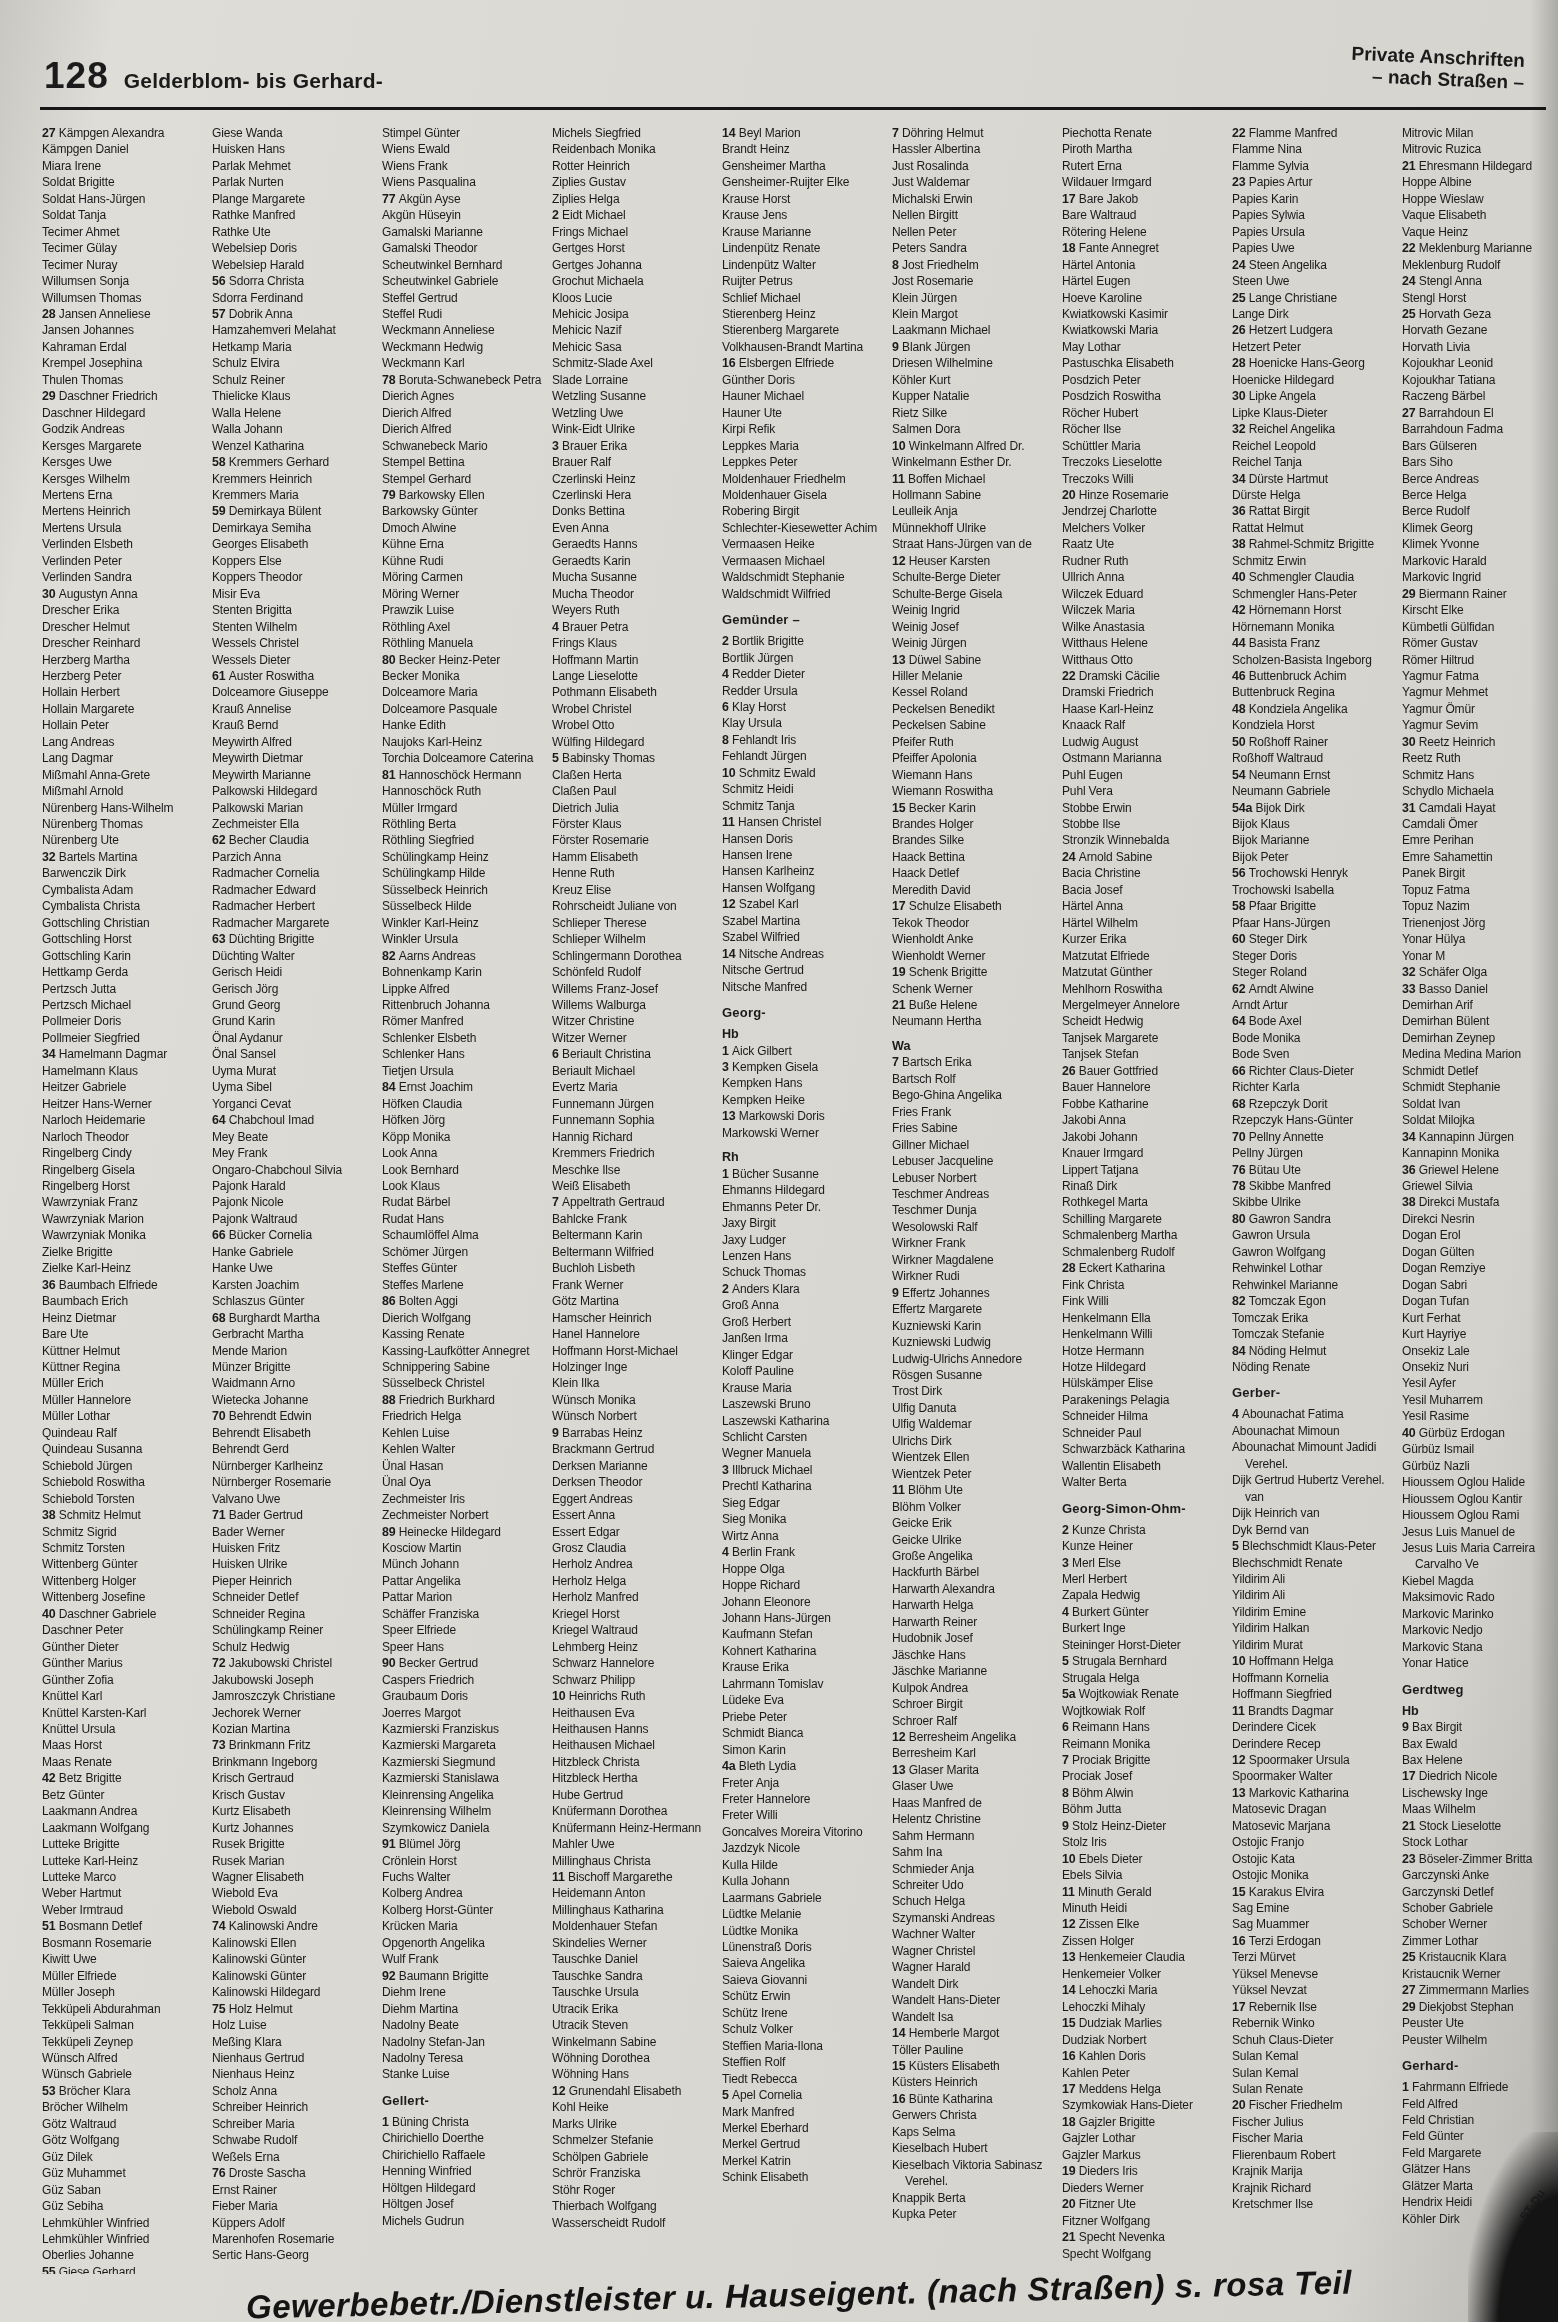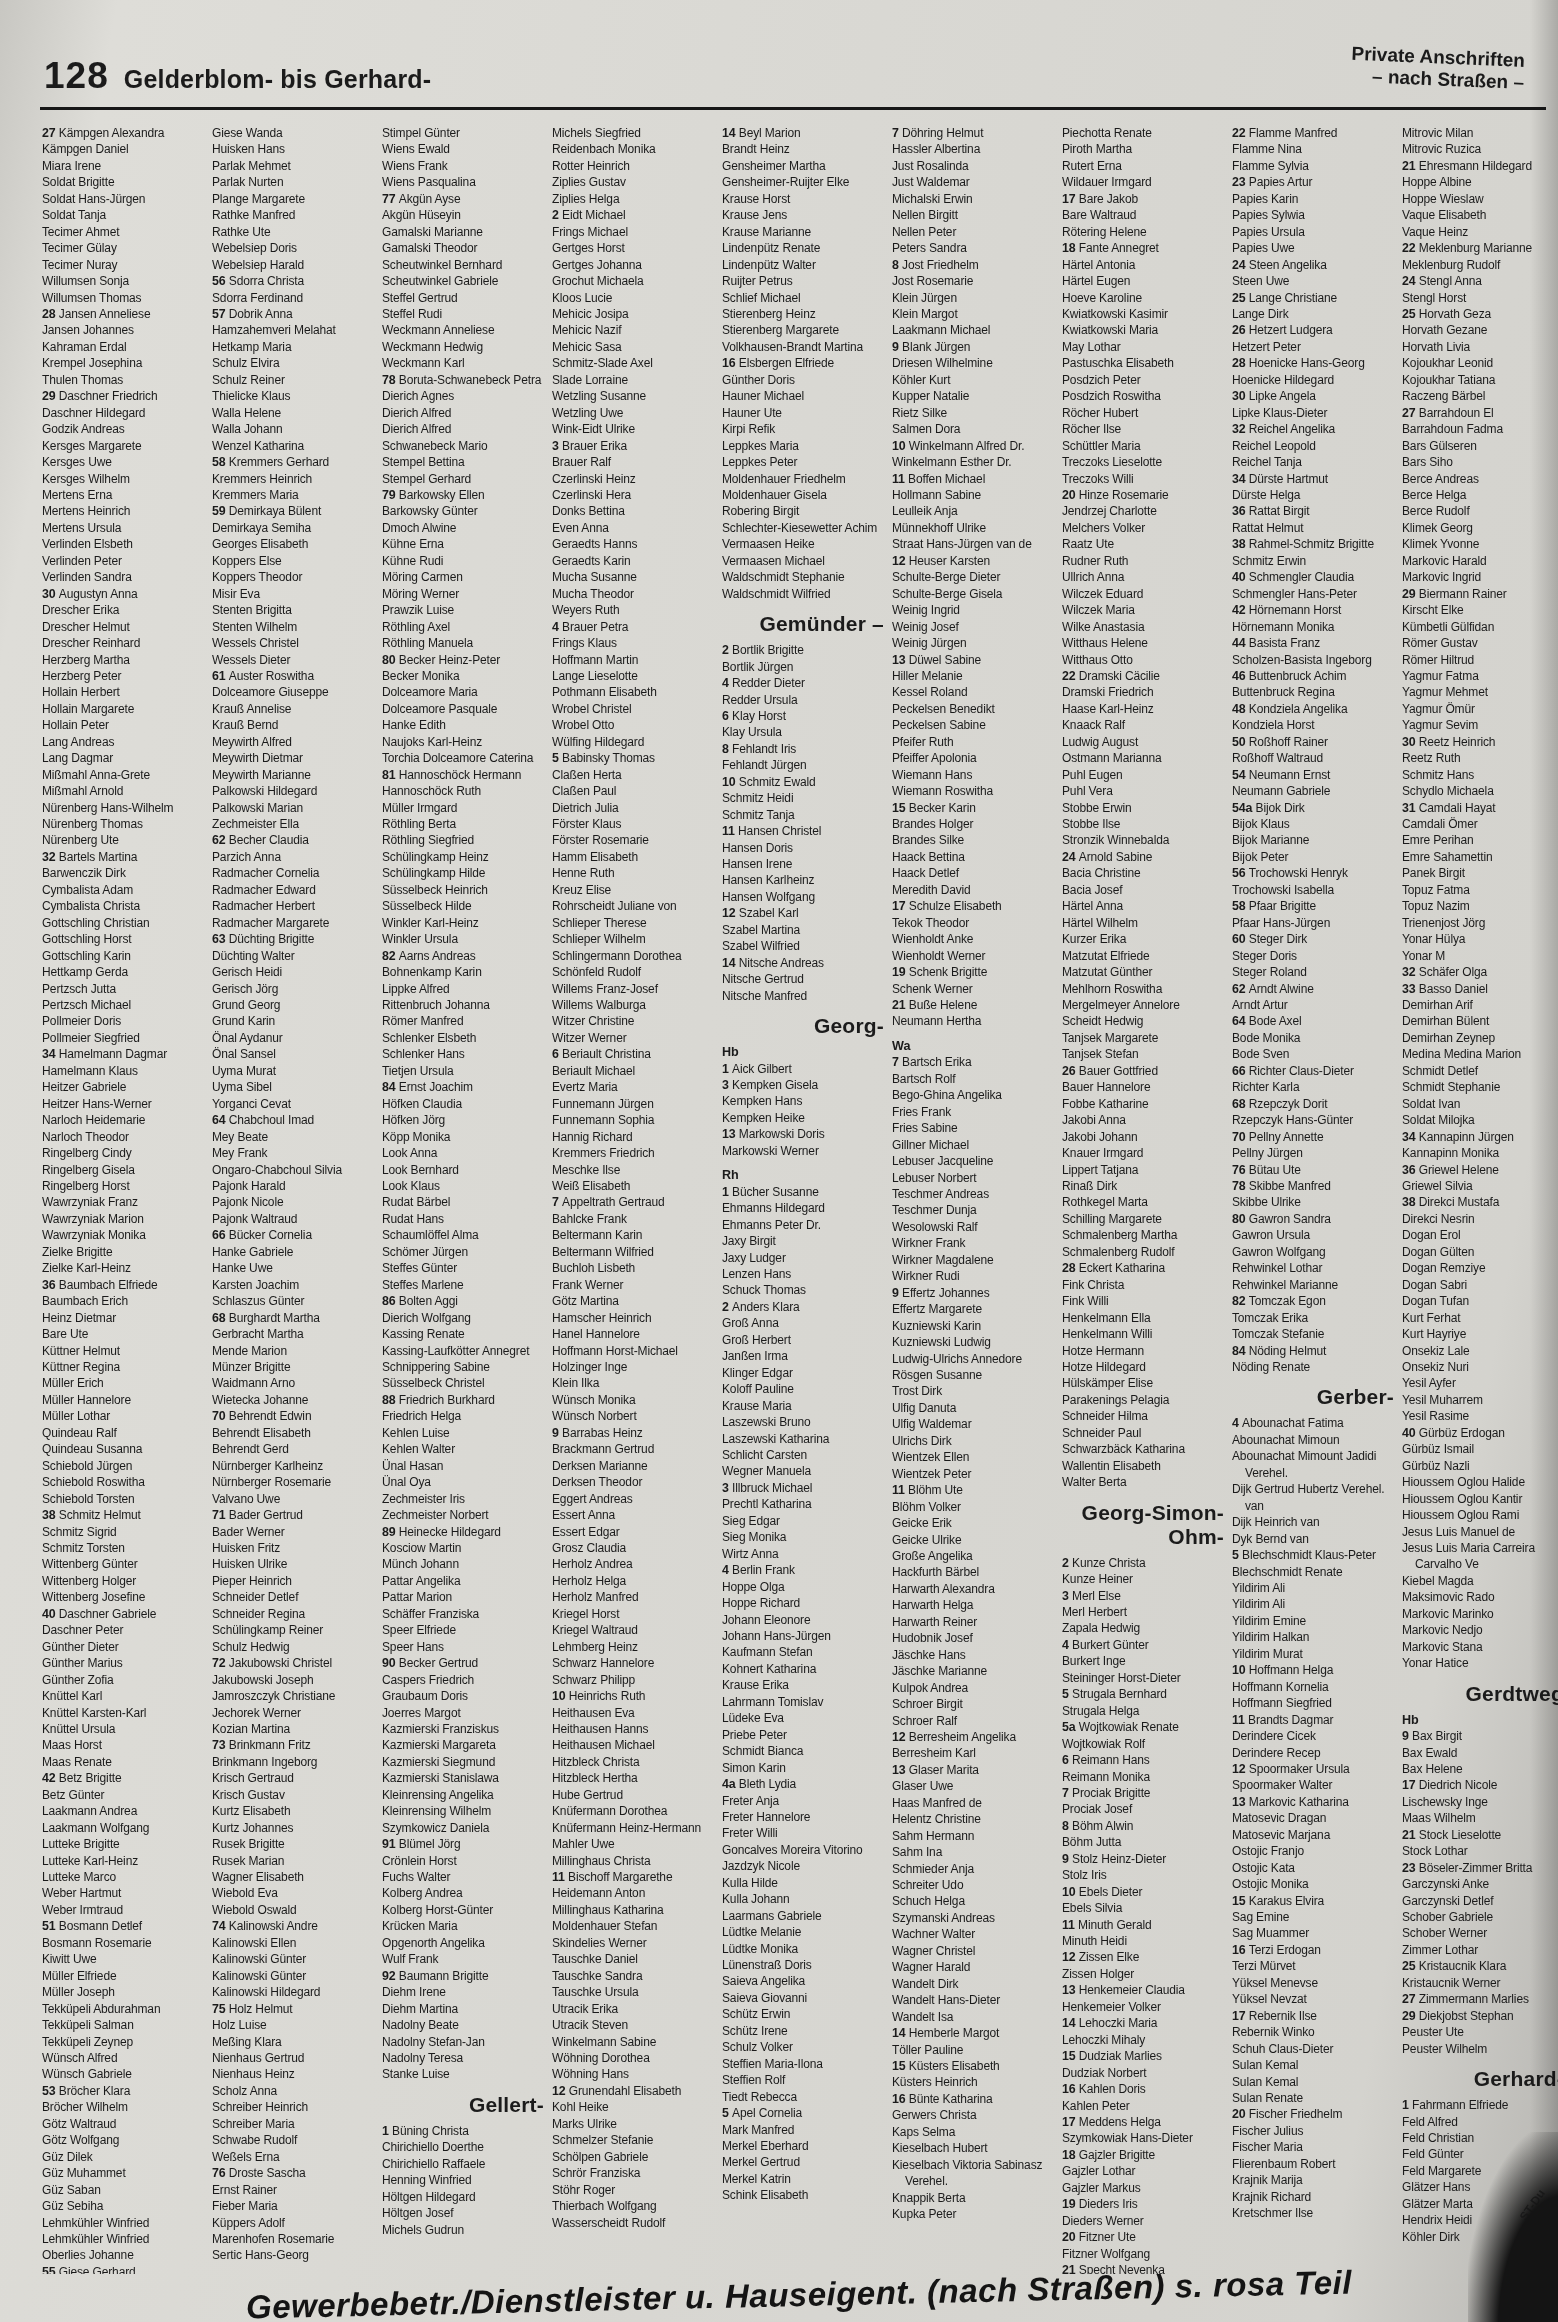--- a/index.html
+++ b/index.html
@@ -7,29 +7,29 @@
     width:1558px;height:2322px;position:relative;overflow:hidden;
     font-family:"Liberation Sans","DejaVu Sans",sans-serif;
     color:#1b1b1b;
     background:linear-gradient(100deg,#c8c7c2 0%,#deddd8 6%,#d9d8d3 45%,#d4d3ce 88%,#b9b8b4 99%);
   }
   .page{position:absolute;inset:0;padding-left:21px;}
   
   .hdr{position:absolute;top:50px;left:44px;right:34px;display:flex;justify-content:space-between;align-items:flex-end;}
   .hdr-left{display:flex;align-items:baseline;}
   .pageno{font-size:37px;font-weight:bold;letter-spacing:1px;line-height:1;}
-  .ptitle{font-size:25px;font-weight:bold;margin-left:15px;letter-spacing:.2px;}
+  .ptitle{font-size:21px;font-weight:bold;margin-left:15px;letter-spacing:.2px;}
   .hdr-right{text-align:right;font-weight:bold;font-size:19px;line-height:22px;transform:rotate(2.4deg);transform-origin:right bottom;}
   .rule{position:absolute;top:107px;left:40px;width:1506px;height:3px;background:#171717;}
   
   .columns{position:absolute;top:117px;left:42px;right:0;bottom:48px;display:flex;gap:8px;margin-top:8px;}
   .col{width:162px;flex:none;overflow:hidden;}
   .entry{font-size:12px;line-height:16.45px;padding-left:13px;text-indent:-13px;letter-spacing:-0.15px;white-space:normal;}
   .num{font-weight:bold;font-size:12.4px;}
-  .section{font-size:21px;font-weight:bold;margin:10px 0 6px 0;letter-spacing:.2px;text-align:right;}
+  .section{font-size:13px;font-weight:bold;margin:10px 0 6px 0;letter-spacing:.2px;}
   .subhead{font-weight:bold;font-size:12.6px;line-height:16.45px;margin-top:8px;}
   .section + .subhead{margin-top:0;}
   
   .footer{position:absolute;left:120px;right:80px;bottom:8px;text-align:center;
     font-size:33px;font-weight:bold;font-style:italic;letter-spacing:.5px;
     transform:rotate(-1.3deg);color:#141414;white-space:nowrap;}
   .edge-mark{position:absolute;right:8px;bottom:110px;font-size:12px;font-weight:bold;color:#3a3a3a;
     transform:rotate(-55deg);}
   .edge-shade{position:absolute;right:0;top:0;width:28px;height:100%;
     background:linear-gradient(to right,rgba(0,0,0,0),rgba(0,0,0,0.20));}

